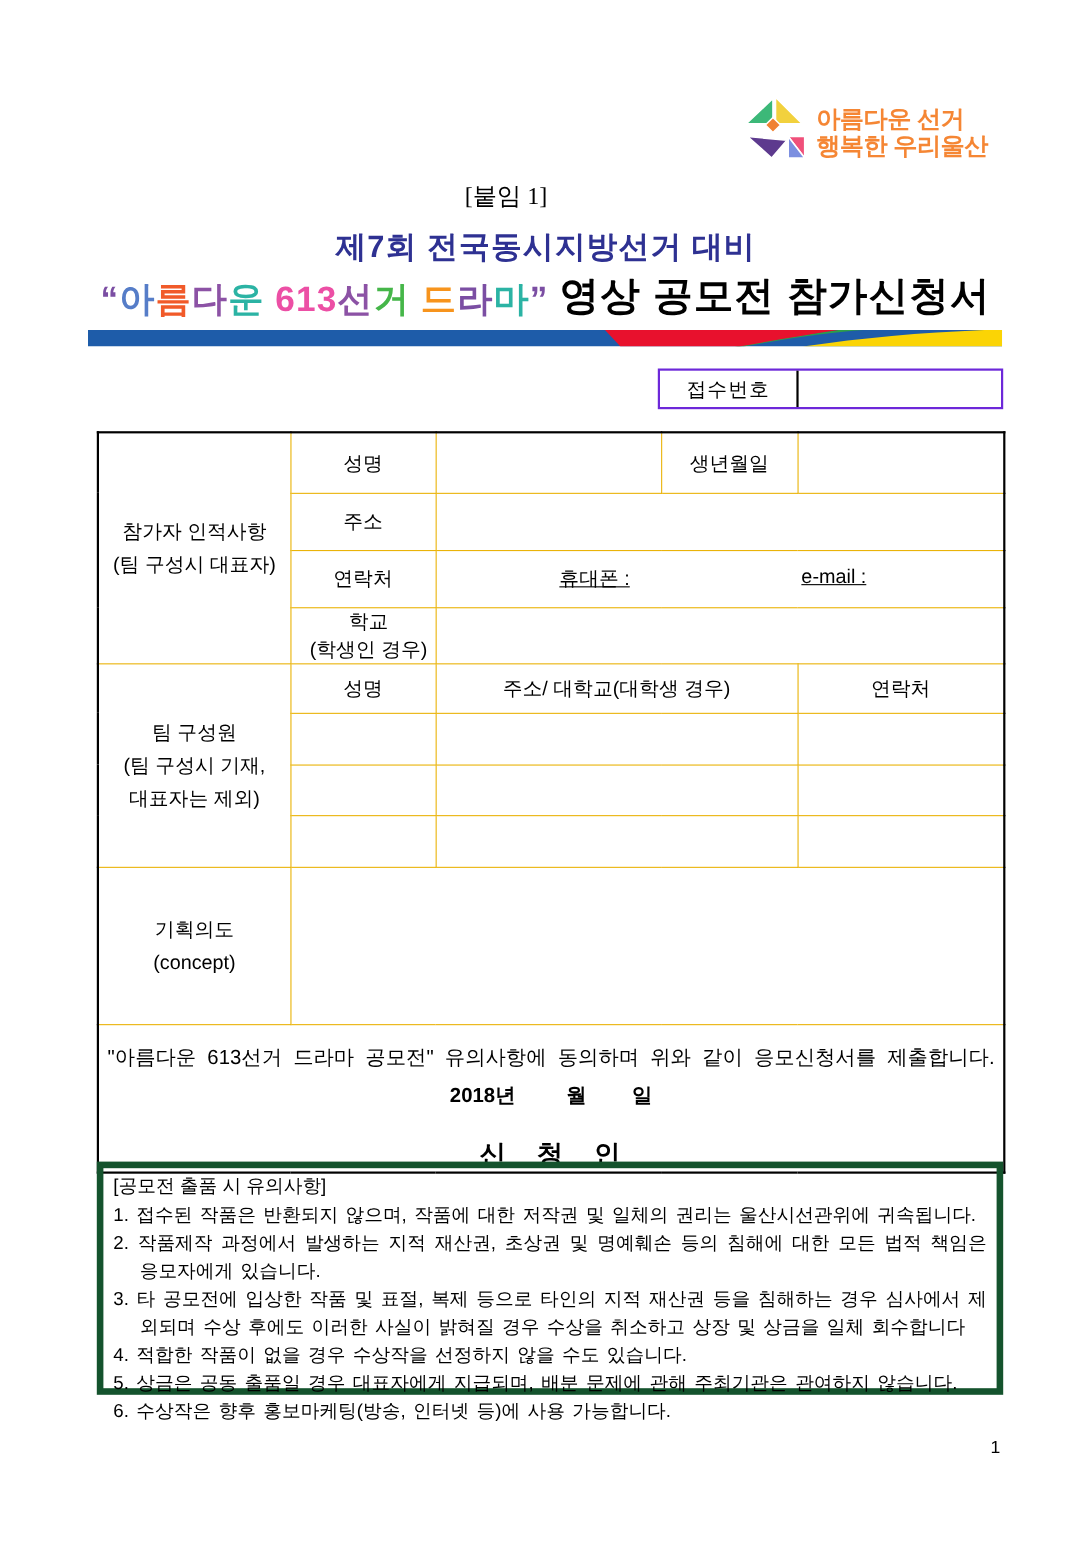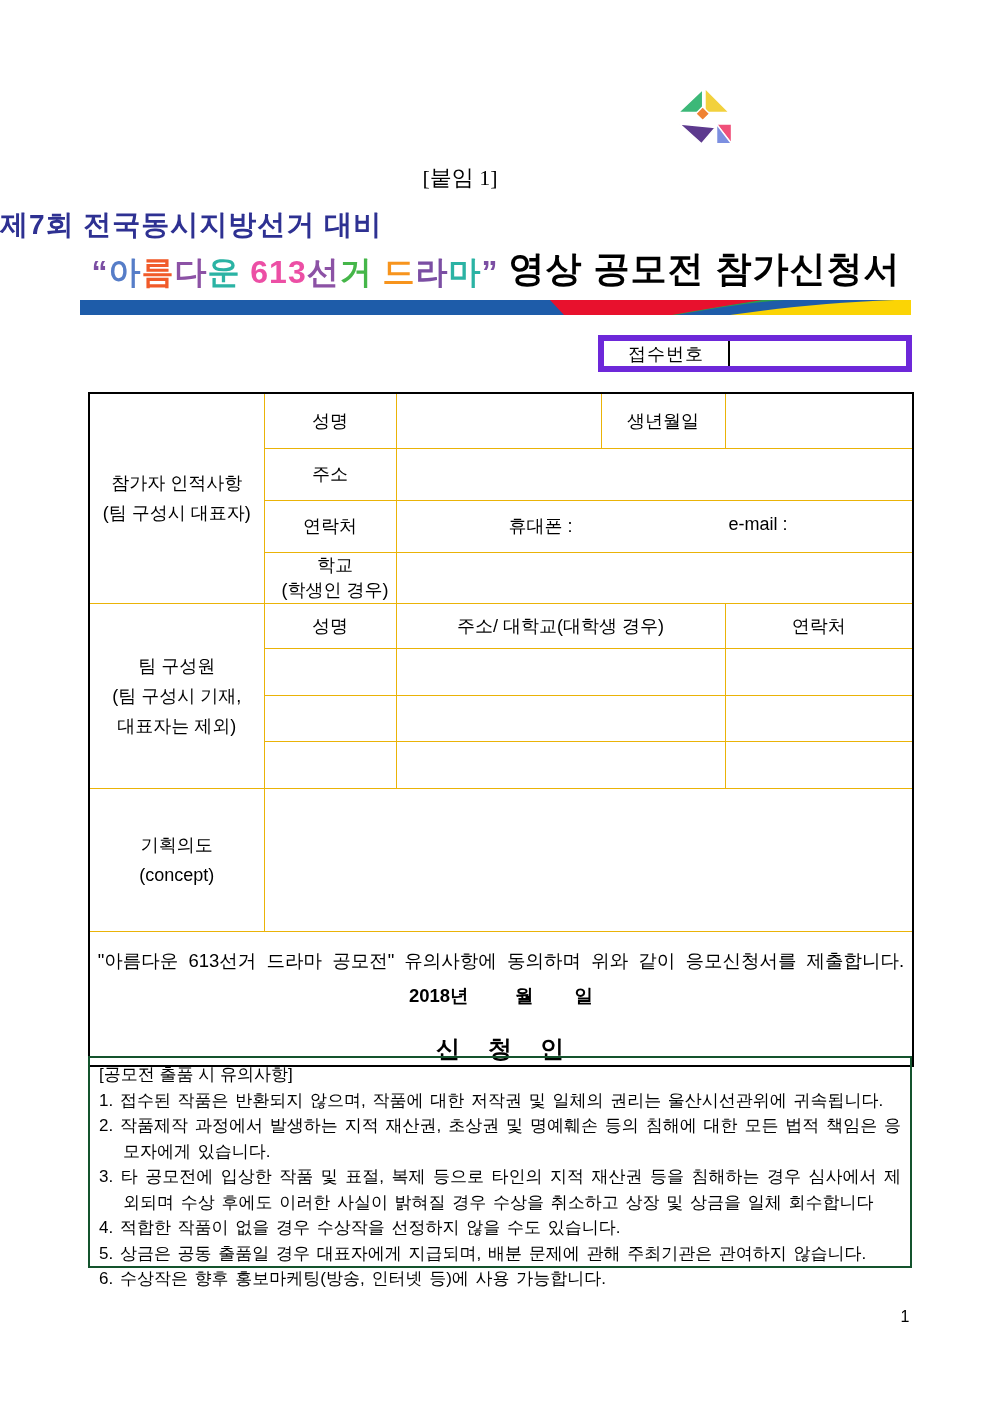--- a/index.html
+++ b/index.html
@@ -5,65 +5,69 @@
   html,body{margin:0;padding:0;background:#fff;}
   body{width:992px;height:1403px;position:relative;font-family:"Liberation Sans",sans-serif;color:#000;}
   .abs{position:absolute;}
 
   
   .logo{top:86px;left:676px;display:flex;gap:8px;align-items:flex-start;}
   .logo-text{font-weight:bold;font-size:22px;line-height:25px;margin-top:9px;letter-spacing:-0.5px;white-space:nowrap;}
 
   
   .attachment{top:163px;left:0;width:920px;text-align:center;font-family:"Liberation Serif",serif;font-size:22px;}
-  .main-title{top:206px;left:0;width:992px;font-size:28px;font-weight:bold;letter-spacing:1px;}
+  .main-title{top:206px;left:0;width:992px;text-align:center;font-size:28px;font-weight:bold;letter-spacing:1px;}
   .subtitle{top:245px;left:0;width:992px;text-align:center;white-space:nowrap;}
   .subtitle-colored{font-size:32px;font-weight:bold;white-space:pre;letter-spacing:1px;vertical-align:baseline;}
   .subtitle-main{font-size:36px;font-weight:bold;letter-spacing:1px;margin-left:10px;vertical-align:2px;}
 
   .decor-bar{top:300px;left:80px;width:831px;height:15px;}
 
   
-  .receipt{top:335px;left:598px;width:314px;height:37px;border:6px solid #6d28d9;box-sizing:border-box;display:flex;}
+  .receipt{top:335px;left:598px;width:314px;height:37px;border:2px solid #6d28d9;box-sizing:border-box;display:flex;}
   .receipt-label{width:126px;border-right:2px solid #000;box-sizing:border-box;display:flex;align-items:center;justify-content:center;font-size:18px;letter-spacing:1px;}
   .receipt-value{flex:1;}
 
   
   table.form{top:392px;left:88px;border-collapse:collapse;table-layout:fixed;width:824px;border:2px solid #000;}
   table.form td{border:1px solid #eab308;font-size:18px;text-align:center;vertical-align:middle;padding:0;overflow:hidden;}
   .lbl2{line-height:30px;}
   .small-lh{line-height:25px;margin-left:10px;}
-  .contact-cell{text-align:left !important;}
+  .contact-cell{text-align:left !important;text-decoration:underline;}
   .contact-inner{display:flex;padding-left:112px;}
   .contact-inner span:last-child{margin-left:156px;}
   .stmt{vertical-align:top !important;}
   .stmt-line1{margin-top:16px;font-size:18.5px;word-spacing:5px;text-align:center;}
   .stmt-line2{margin-top:10px;font-size:18.5px;text-align:center;white-space:pre;font-weight:bold;}
   .stmt-line3{margin-top:25px;font-size:24px;text-align:center;white-space:pre;letter-spacing:2px;font-weight:bold;}
 
   
-  .notice{top:1056px;left:88px;width:824px;height:212px;border:2px solid #14532d;box-sizing:border-box;padding:4px 9px;font-size:17px;line-height:25.5px;}
+  .notice{top:1056px;left:88px;width:824px;height:212px;border:6px solid #14532d;box-sizing:border-box;padding:4px 9px;font-size:17px;line-height:25.5px;}
   .notice-item{padding-left:24px;text-indent:-24px;text-align:justify;word-spacing:2px;}
 
   .page-num{top:1308px;left:880px;width:50px;text-align:center;font-size:16px;}
 </style>
 </head>
 <body>
 
 <div class="abs logo">
   <svg width="58" height="60" viewBox="0 0 100 104">
     <g stroke="#fff" stroke-width="2.5" stroke-linejoin="round">
       <polygon points="4,46 46,6 46,46" fill="#3CB878"></polygon>
       <polygon points="50,4 92,46 50,46" fill="#F2D13D"></polygon>
       <polygon points="6,66 68,72 44,100" fill="#5D3A8E"></polygon>
       <polygon points="70,66 96,66 96,100" fill="#F0507A"></polygon>
       <polygon points="70,66 96,100 70,100" fill="#7C8FE0"></polygon>
       <polygon points="46,36 58,48 46,60 34,48" fill="#F08232"></polygon>
     </g>
   </svg>
+  <div class="logo-text" style="color: rgb(245, 134, 52);">
+    <div>아름다운 선거</div>
+    <div>행복한 우리울산</div>
+  </div>
 </div>
 
 <div class="abs attachment">[붙임 1]</div>
 
 <div class="abs main-title" style="color: rgb(46, 49, 146);">제7회 전국동시지방선거 대비</div>
 <div class="abs subtitle">
   <span class="subtitle-colored"><span style="color: rgb(123, 78, 163);">“</span><span style="color: rgb(86, 125, 200);">아</span><span style="color: rgb(241, 90, 41);">름</span><span style="color: rgb(140, 82, 165);">다</span><span style="color: rgb(43, 179, 164);">운</span><span style="color: rgb(0, 0, 0);"> </span><span style="color: rgb(236, 79, 165);">6</span><span style="color: rgb(236, 79, 165);">1</span><span style="color: rgb(236, 79, 165);">3</span><span style="color: rgb(140, 82, 165);">선</span><span style="color: rgb(69, 182, 73);">거</span><span style="color: rgb(0, 0, 0);"> </span><span style="color: rgb(247, 148, 29);">드</span><span style="color: rgb(123, 78, 163);">라</span><span style="color: rgb(43, 179, 164);">마</span><span style="color: rgb(123, 78, 163);">”</span></span><span class="subtitle-main">영상 공모전 참가신청서</span>
 </div>
 
 <div class="abs decor-bar">

